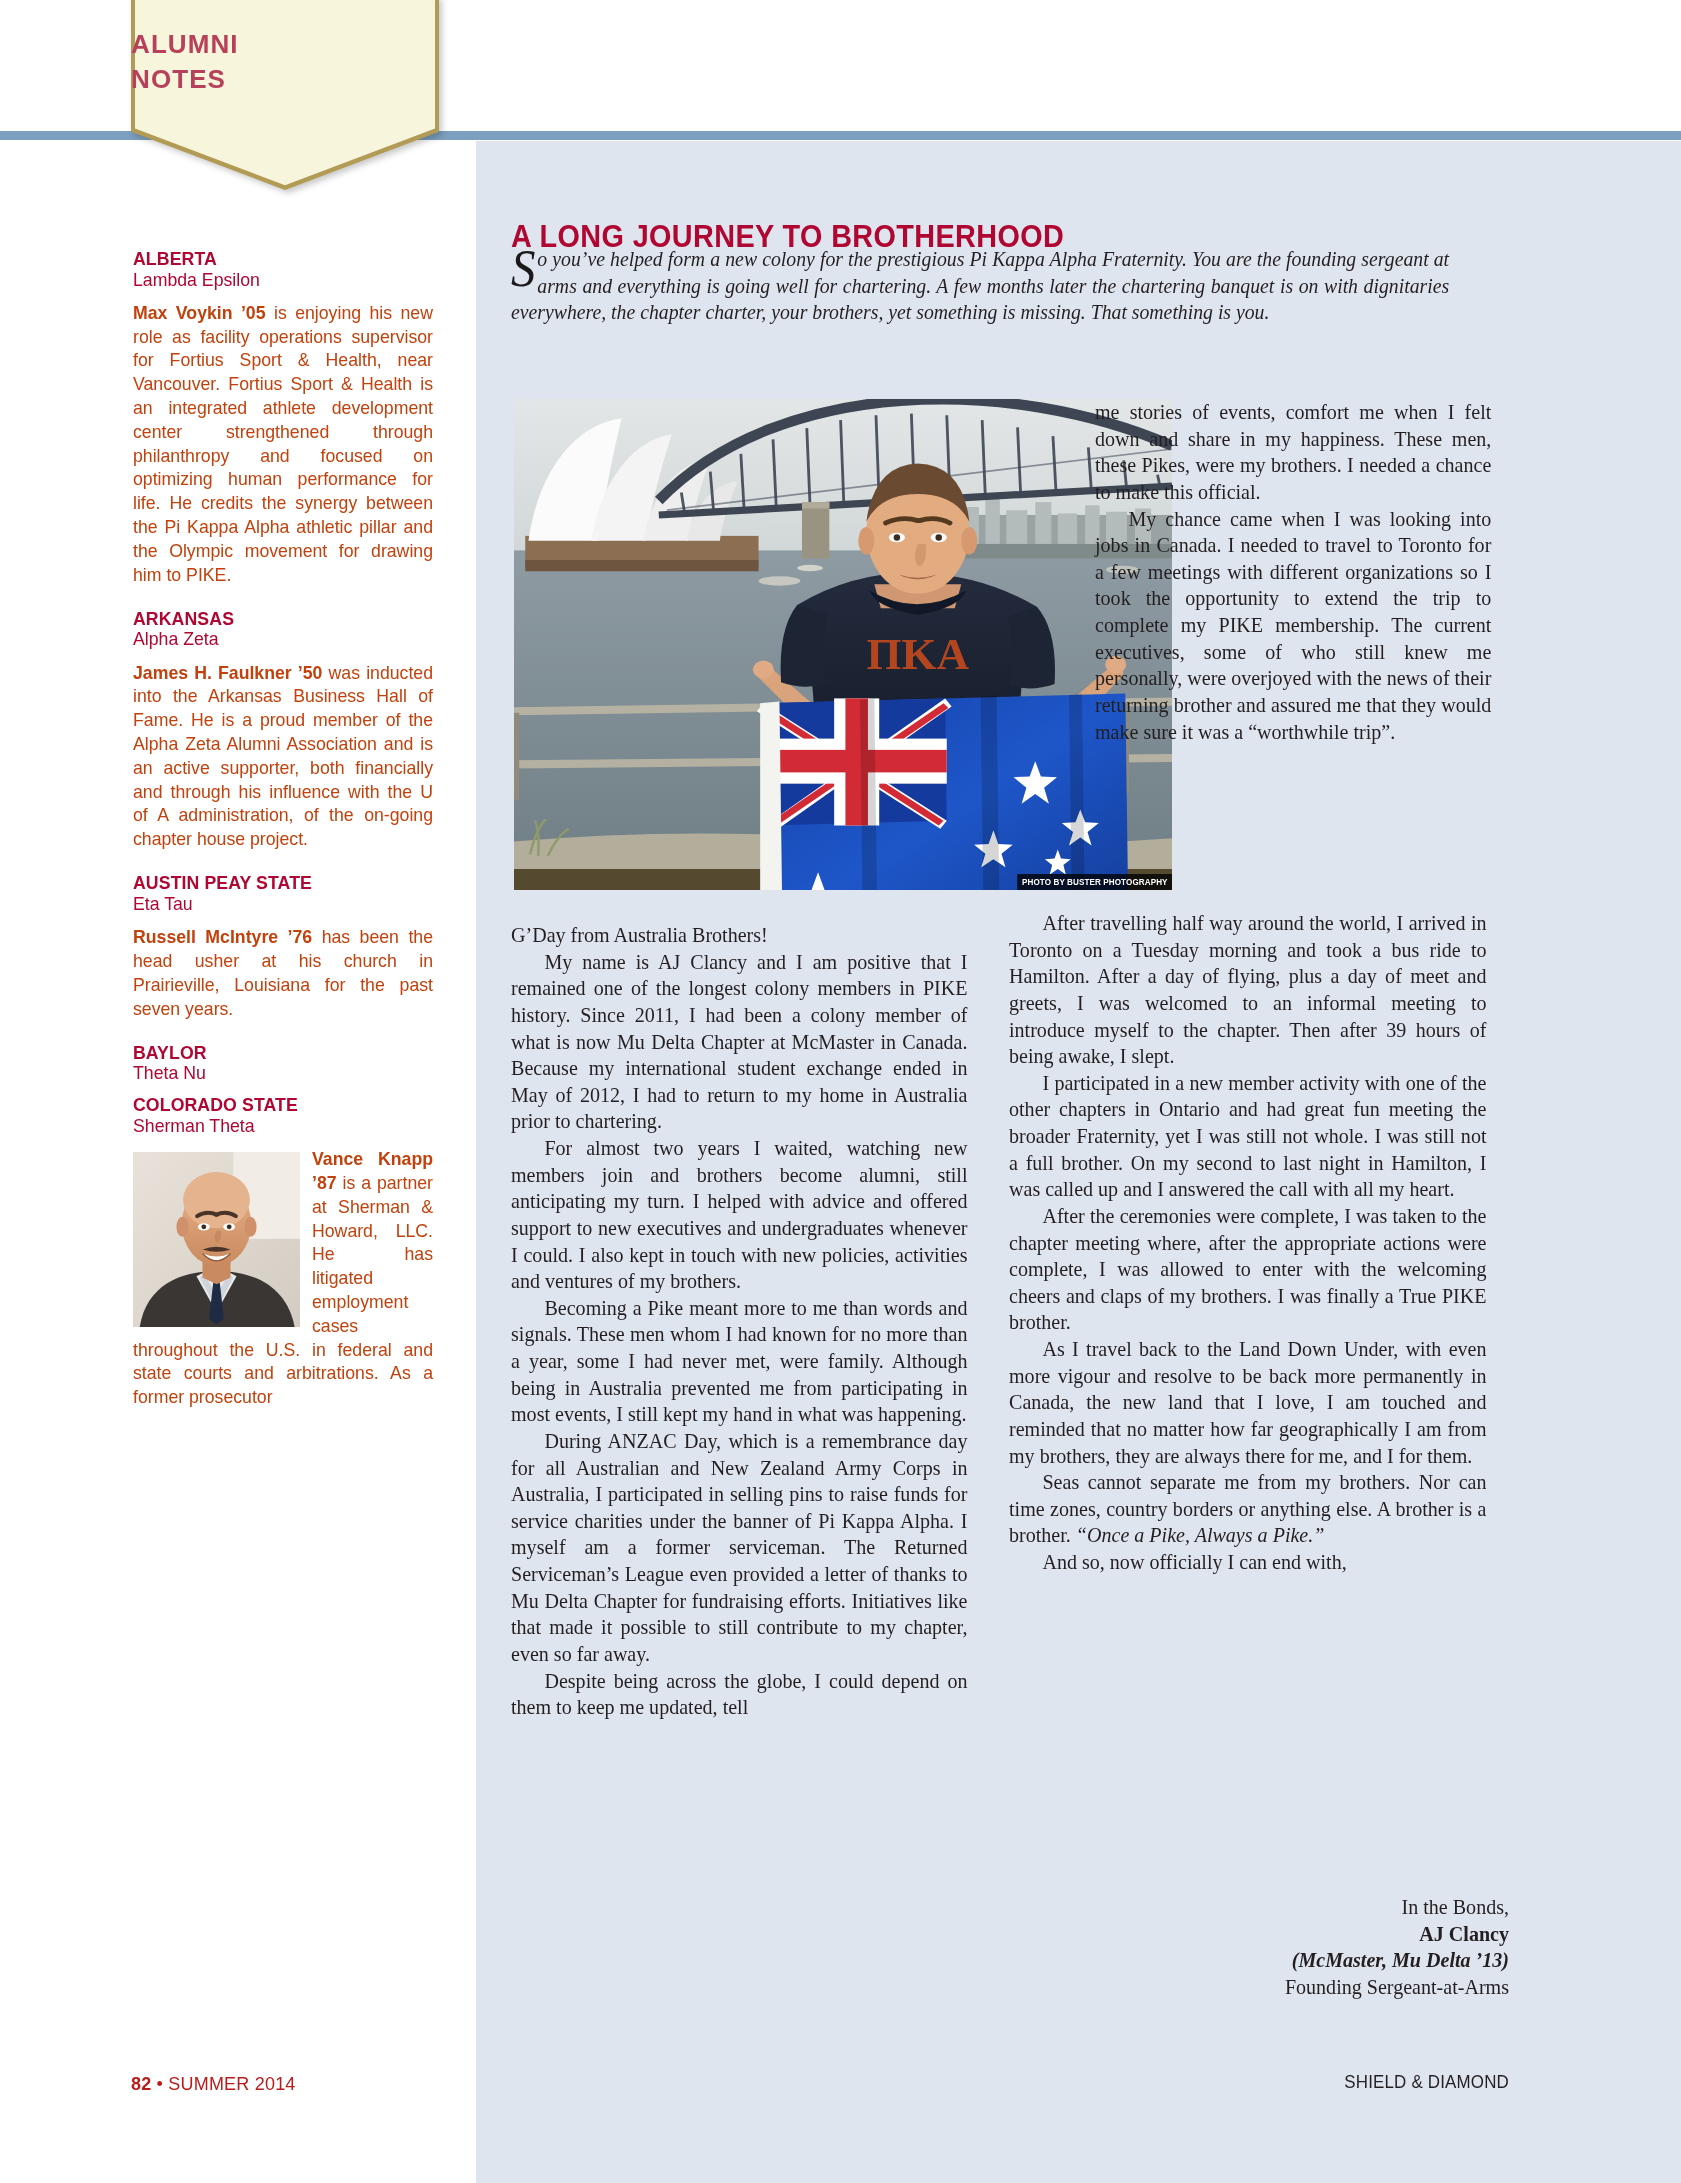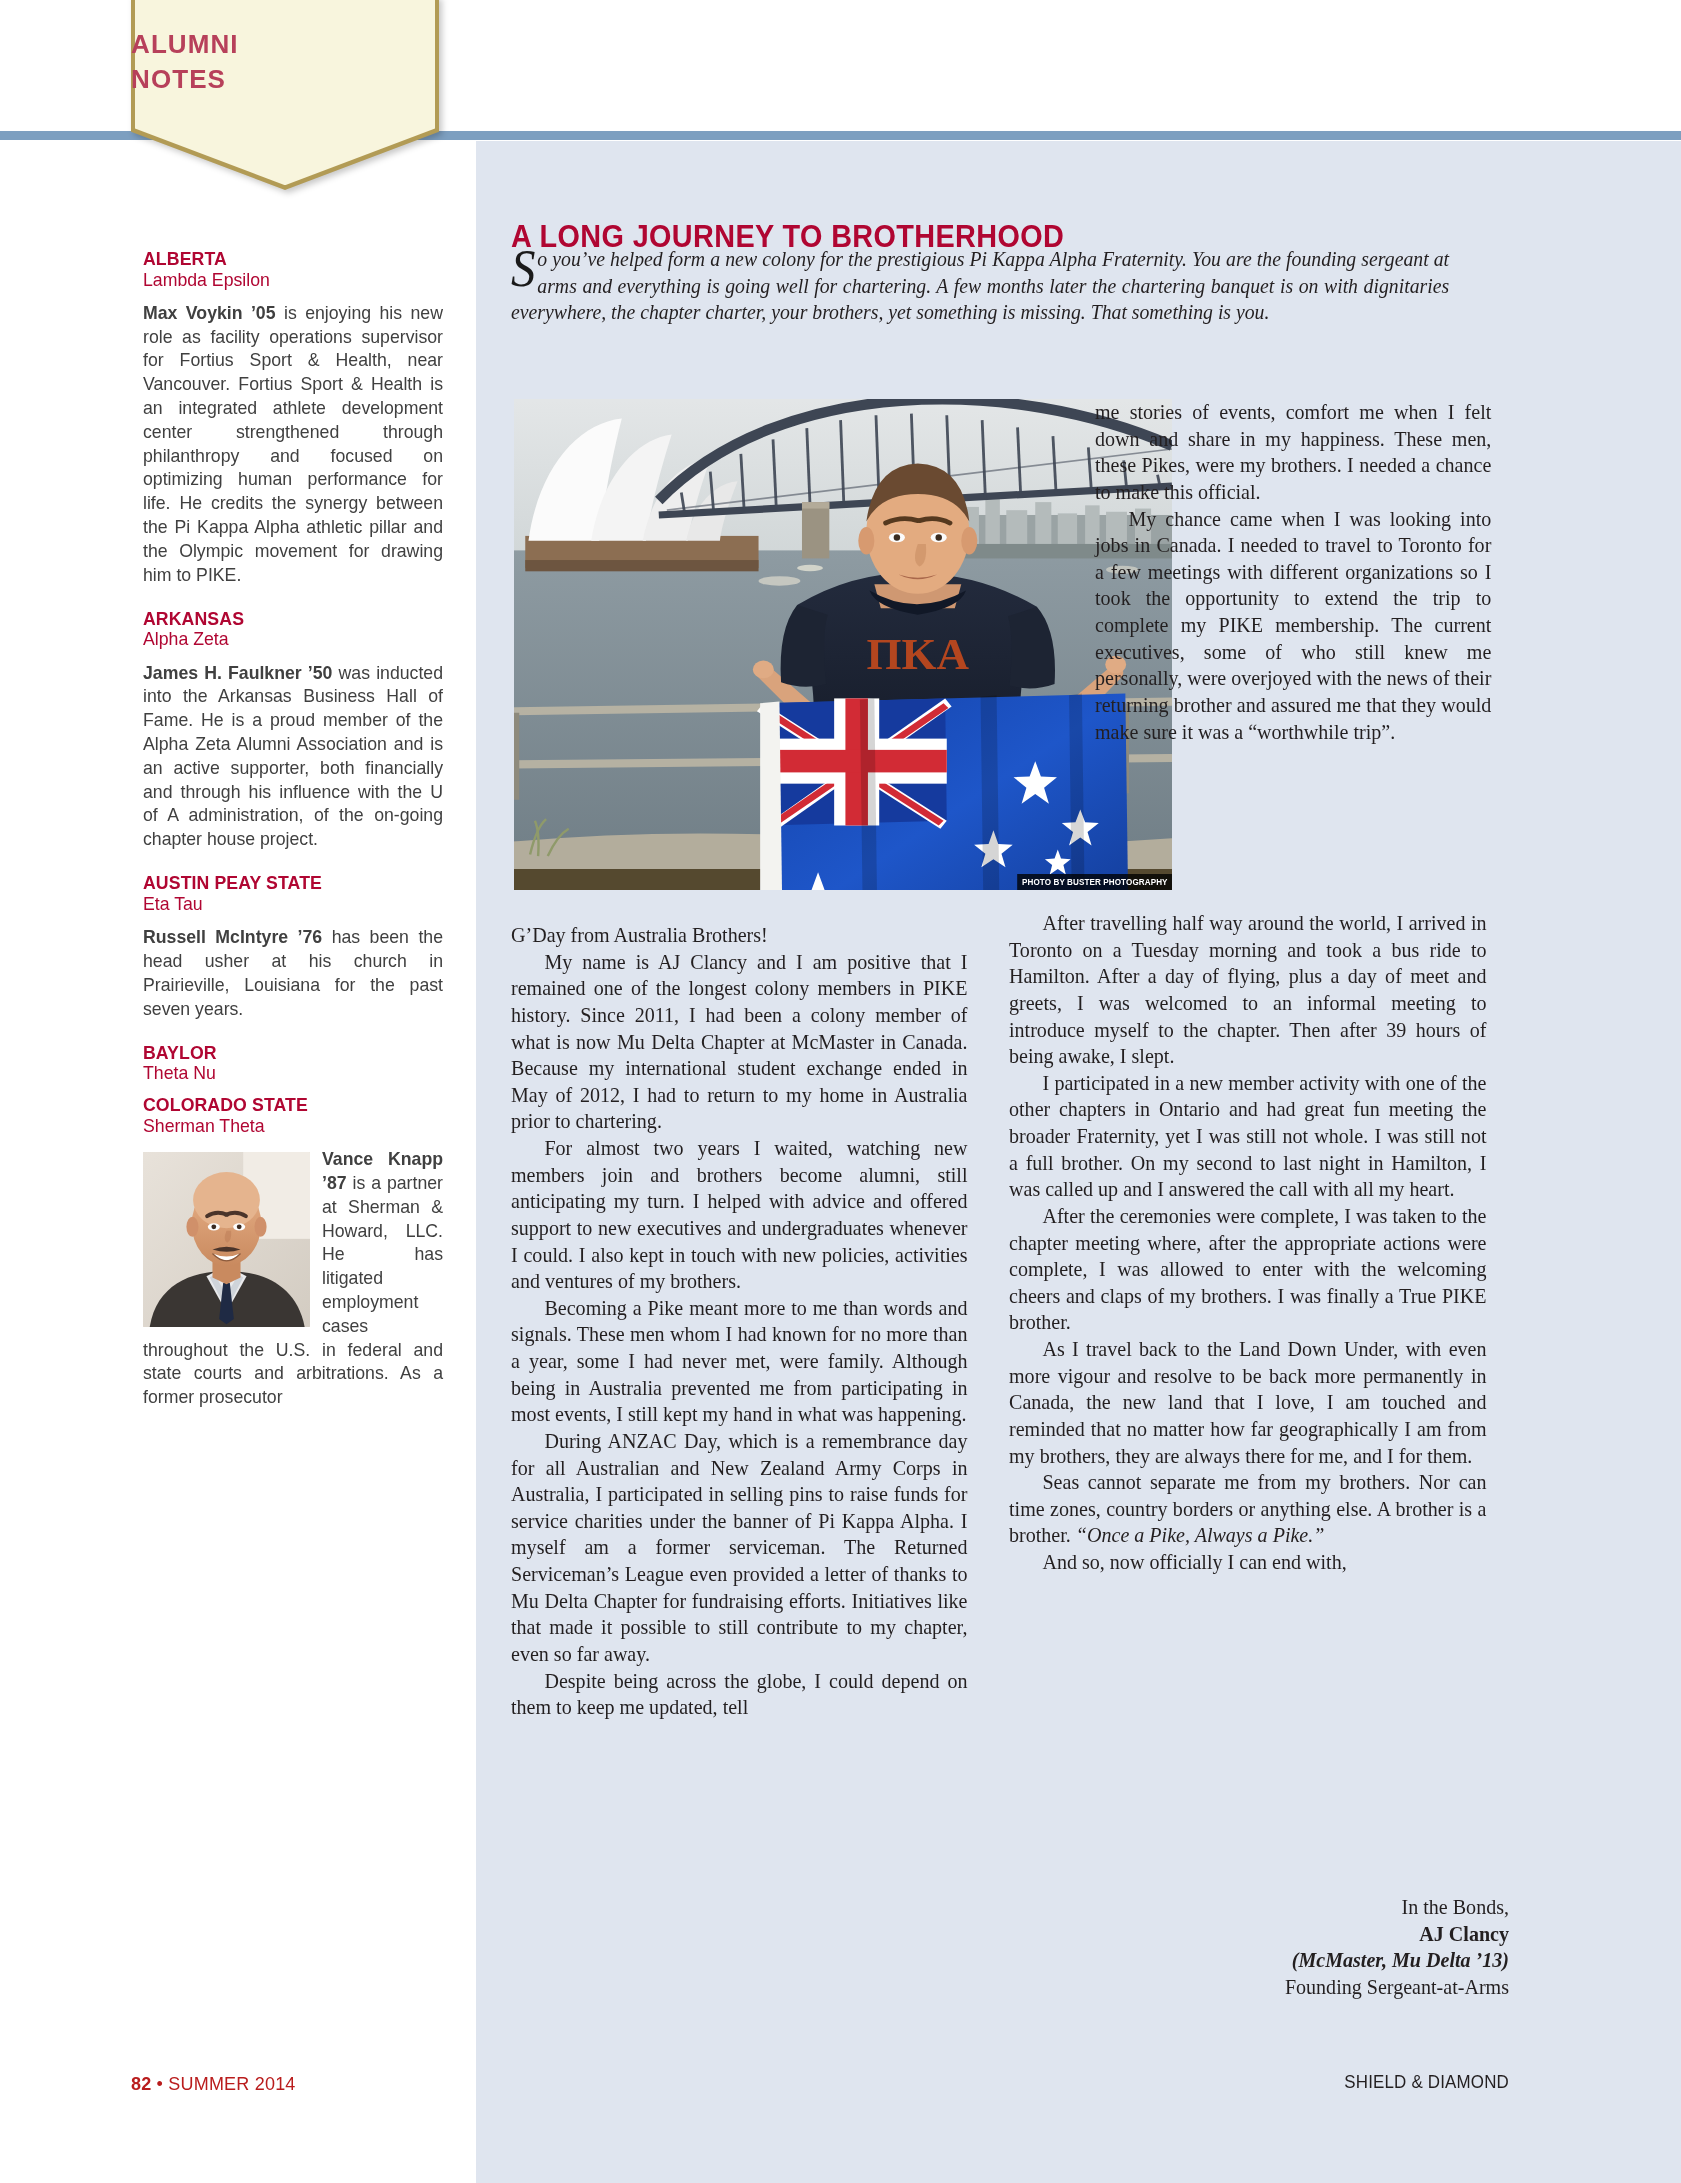--- a/index.html
+++ b/index.html
@@ -68,42 +68,42 @@
     color: #b7405a;
     font-size: 26px;
     font-weight: 700;
     letter-spacing: 1.1px;
     line-height: 1.34;
   }
 
   
   .sidebar {
     position: absolute;
-    left: 143px; top: 249px;
+    left: 133px; top: 249px;
     width: 300px;
   }
   .chapter-block { margin-bottom: 3.3px; }
   .chapter-school {
     color: #b00632;
     font-size: 17.7px;
     font-weight: 700;
     letter-spacing: 0.1px;
     line-height: 1.17;
     text-transform: uppercase;
     margin: 0;
   }
   .chapter-name {
     color: #b00632;
     font-size: 17.7px;
     font-weight: 400;
     line-height: 1.17;
     margin: 0 0 11.4px 0;
   }
   .note-body {
-    color: #404040;
+    color: #c2410c;
     font-size: 17.7px;
     line-height: 1.345;
     text-align: justify;
     margin: 0 0 21.4px 0;
     hyphens: auto;
     -webkit-hyphens: auto;
   }
   .note-body b { font-weight: 700; }
 
   

